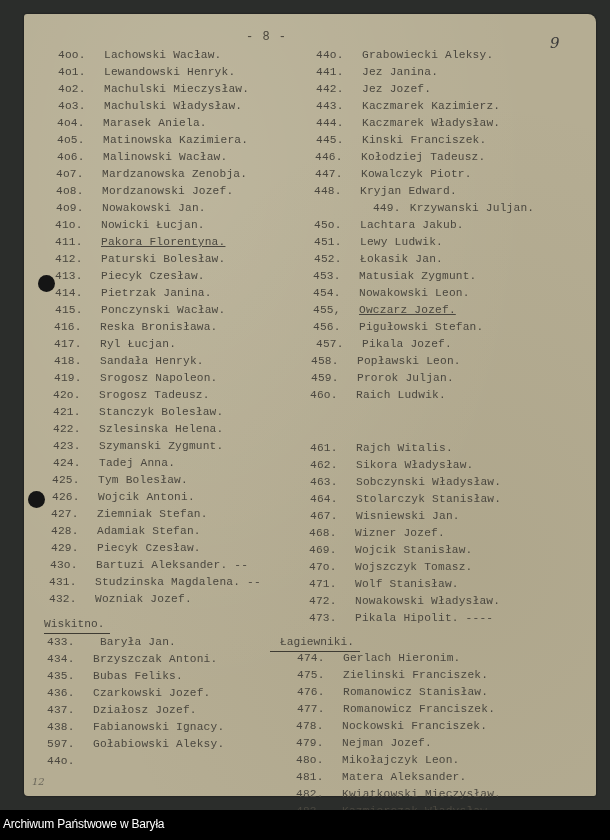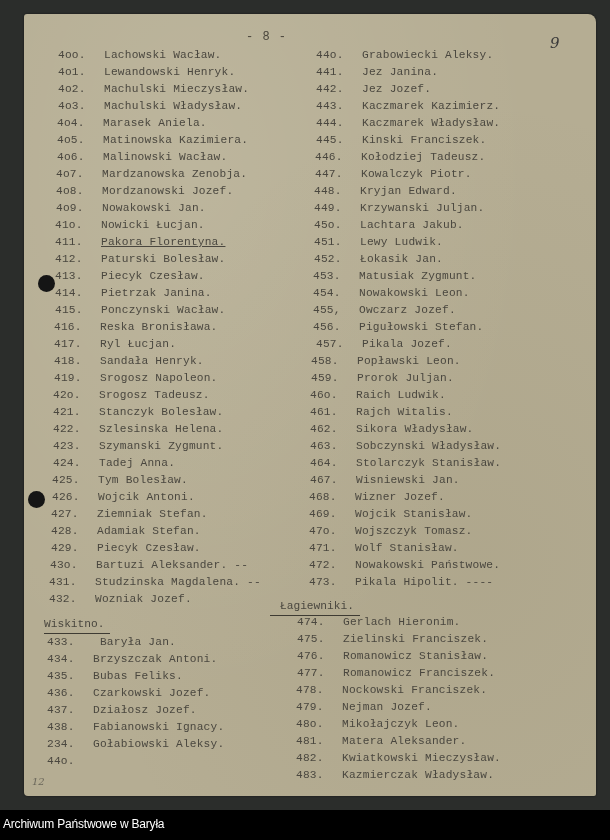--- a/index.html
+++ b/index.html
@@ -120,58 +120,58 @@
       <div style="height:17px; margin-left:0px; margin-top:6px;">
         <span class="section-heading">Wiskitno.</span>
       </div>
       <div id="left-section-entries" style="margin-top:3px;">
           <div class="entry" style="padding-left: 3px;"><span class="num">433.</span><span class="name"> Baryła Jan.</span></div>
           <div class="entry" style="padding-left: 3px;"><span class="num">434.</span><span class="name">Brzyszczak Antoni.</span></div>
           <div class="entry" style="padding-left: 3px;"><span class="num">435.</span><span class="name">Bubas Feliks.</span></div>
           <div class="entry" style="padding-left: 3px;"><span class="num">436.</span><span class="name">Czarkowski Jozef.</span></div>
           <div class="entry" style="padding-left: 3px;"><span class="num">437.</span><span class="name">Działosz Jozef.</span></div>
           <div class="entry" style="padding-left: 3px;"><span class="num">438.</span><span class="name">Fabianowski Ignacy.</span></div>
-          <div class="entry" style="padding-left: 3px;"><span class="num">234.</span><span class="name">Gołabiowski Aleksy.</span></div>
+          <div class="entry" style="padding-left: 3px;"><span class="num">597.</span><span class="name">Gołabiowski Aleksy.</span></div>
           <div class="entry" style="padding-left: 3px;"><span class="num">44o.</span><span class="name"></span></div>
         </div>
     </div>
 
     <div class="col col-right">
       <div id="right-entries">
           <div class="entry" style="padding-left: 42px;"><span class="num">44o.</span><span class="name">Grabowiecki Aleksy.</span></div>
           <div class="entry" style="padding-left: 42px;"><span class="num">441.</span><span class="name">Jez Janina.</span></div>
           <div class="entry" style="padding-left: 42px;"><span class="num">442.</span><span class="name">Jez Jozef.</span></div>
           <div class="entry" style="padding-left: 42px;"><span class="num">443.</span><span class="name">Kaczmarek Kazimierz.</span></div>
           <div class="entry" style="padding-left: 42px;"><span class="num">444.</span><span class="name">Kaczmarek Władysław.</span></div>
           <div class="entry" style="padding-left: 42px;"><span class="num">445.</span><span class="name">Kinski Franciszek.</span></div>
           <div class="entry" style="padding-left: 41px;"><span class="num">446.</span><span class="name">Kołodziej Tadeusz.</span></div>
           <div class="entry" style="padding-left: 41px;"><span class="num">447.</span><span class="name">Kowalczyk Piotr.</span></div>
           <div class="entry" style="padding-left: 40px;"><span class="num">448.</span><span class="name">Kryjan Edward.</span></div>
-          <div class="entry" style="padding-left: 40px;"><span class="num">449.</span><span class="name">Krzywanski Juljan.</span></div>
+          <div class="entry" style="padding-left: 40px; text-align: center;"><span class="num">449.</span><span class="name">Krzywanski Juljan.</span></div>
           <div class="entry" style="padding-left: 40px;"><span class="num">45o.</span><span class="name">Lachtara Jakub.</span></div>
           <div class="entry" style="padding-left: 40px;"><span class="num">451.</span><span class="name">Lewy Ludwik.</span></div>
           <div class="entry" style="padding-left: 40px;"><span class="num">452.</span><span class="name">Łokasik Jan.</span></div>
           <div class="entry" style="padding-left: 39px;"><span class="num">453.</span><span class="name">Matusiak Zygmunt.</span></div>
           <div class="entry" style="padding-left: 39px;"><span class="num">454.</span><span class="name">Nowakowski Leon.</span></div>
-          <div class="entry" style="padding-left: 39px;"><span class="num">455,</span><span class="name">Owczarz Jozef.</span></div>
+          <div class="entry" style="padding-left: 39px; text-decoration: underline;"><span class="num">455,</span><span class="name">Owczarz Jozef.</span></div>
           <div class="entry" style="padding-left: 39px;"><span class="num">456.</span><span class="name">Pigułowski Stefan.</span></div>
           <div class="entry" style="padding-left: 42px;"><span class="num">457.</span><span class="name">Pikala Jozef.</span></div>
           <div class="entry" style="padding-left: 37px;"><span class="num">458.</span><span class="name">Popławski Leon.</span></div>
           <div class="entry" style="padding-left: 37px;"><span class="num">459.</span><span class="name">Prorok Juljan.</span></div>
           <div class="entry" style="padding-left: 36px;"><span class="num">46o.</span><span class="name">Raich Ludwik.</span></div>
-          <div class="entry" style="padding-left: 36px;"><span class="num">461.</span><span class="name">Rajch Witalis.</span></div>
+          <div class="entry" style="padding-left: 36px; margin-top: 36px;"><span class="num">461.</span><span class="name">Rajch Witalis.</span></div>
           <div class="entry" style="padding-left: 36px;"><span class="num">462.</span><span class="name">Sikora Władysław.</span></div>
           <div class="entry" style="padding-left: 36px;"><span class="num">463.</span><span class="name">Sobczynski Władysław.</span></div>
           <div class="entry" style="padding-left: 36px;"><span class="num">464.</span><span class="name">Stolarczyk Stanisław.</span></div>
           <div class="entry" style="padding-left: 36px;"><span class="num">467.</span><span class="name">Wisniewski Jan.</span></div>
           <div class="entry" style="padding-left: 35px;"><span class="num">468.</span><span class="name">Wizner Jozef.</span></div>
           <div class="entry" style="padding-left: 35px;"><span class="num">469.</span><span class="name">Wojcik Stanisław.</span></div>
           <div class="entry" style="padding-left: 35px;"><span class="num">47o.</span><span class="name">Wojszczyk Tomasz.</span></div>
           <div class="entry" style="padding-left: 35px;"><span class="num">471.</span><span class="name">Wolf Stanisław.</span></div>
-          <div class="entry" style="padding-left: 35px;"><span class="num">472.</span><span class="name">Nowakowski Państwowe.</span></div>
+          <div class="entry" style="padding-left: 35px;"><span class="num">472.</span><span class="name">Nowakowski Władysław.</span></div>
           <div class="entry" style="padding-left: 35px;"><span class="num">473.</span><span class="name">Pikala Hipolit. ----</span></div>
         </div>
       <div style="height:17px; margin-left:-4px; margin-top:5px;">
         <span class="section-heading" style="padding-left:10px;">Łagiewniki.</span>
       </div>
       <div id="right-section-entries" style="margin-top:1px;">
           <div class="entry" style="padding-left: 23px;"><span class="num">474.</span><span class="name">Gerlach Hieronim.</span></div>
           <div class="entry" style="padding-left: 23px;"><span class="num">475.</span><span class="name">Zielinski Franciszek.</span></div>
           <div class="entry" style="padding-left: 23px;"><span class="num">476.</span><span class="name">Romanowicz Stanisław.</span></div>
           <div class="entry" style="padding-left: 23px;"><span class="num">477.</span><span class="name">Romanowicz Franciszek.</span></div>

